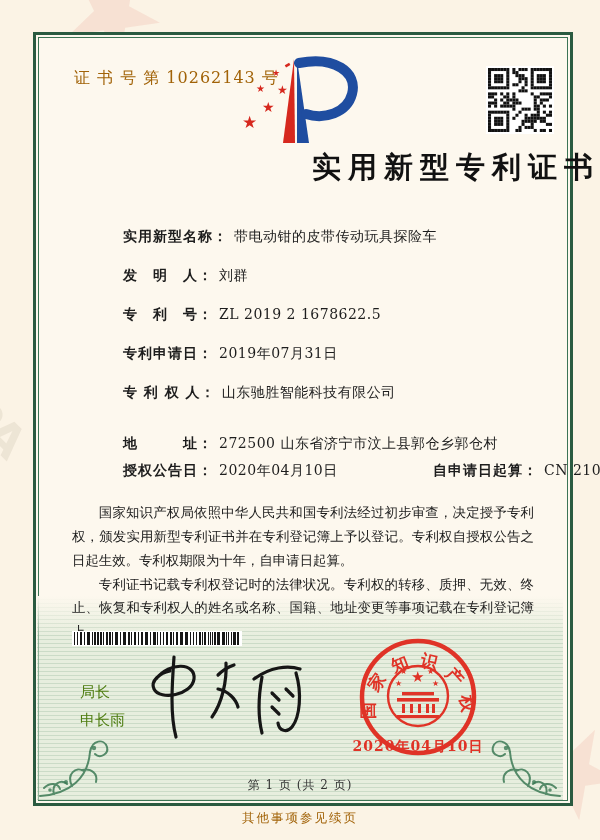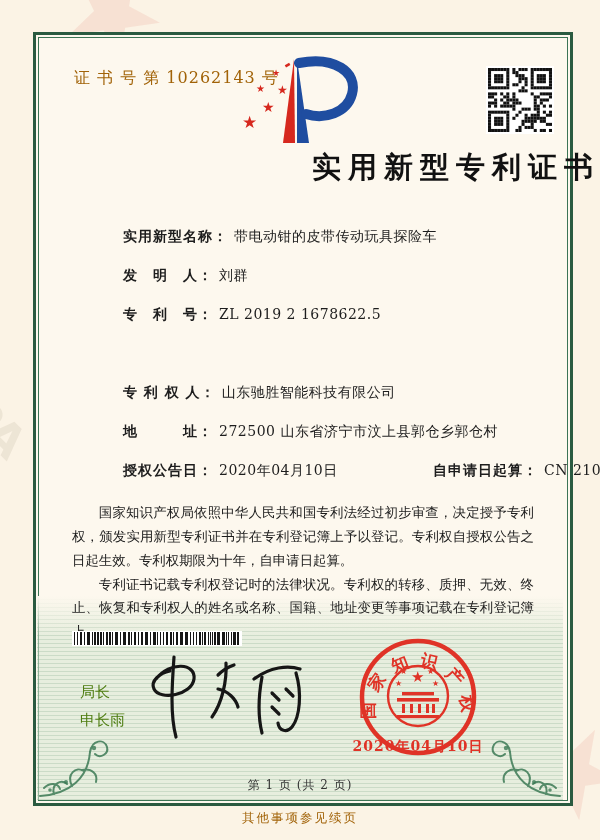--- a/index.html
+++ b/index.html
@@ -349,24 +349,27 @@
 
   <div class="frow" style="top:228px">
     <span class="flabel">实用新型名称：</span><span class="fvalue">带电动钳的皮带传动玩具探险车</span>
   </div>
   <div class="frow" style="top:267px">
     <span class="flabel">发　明　人：</span><span class="fvalue">刘群</span>
   </div>
   <div class="frow" style="top:306px">
     <span class="flabel">专　利　号：</span><span class="fvalue">ZL 2019 2 1678622.5</span>
   </div>
+  <div class="frow" style="top:345px">
+    <span class="flabel">专利申请日：</span><span class="fvalue">2019年07月31日</span>
+  </div>
   <div class="frow" style="top:384px">
     <span class="flabel">专 利 权 人：</span><span class="fvalue">山东驰胜智能科技有限公司</span>
   </div>
-  <div class="frow" style="top:423px">
+  <div class="frow" style="top:435px">
     <span class="flabel">地　　　址：</span><span class="fvalue">272500 山东省济宁市汶上县郭仓乡郭仓村</span>
   </div>
   <div class="frow" style="top:462px;width:460px">
     <span class="flabel">授权公告日：</span><span class="fvalue">2020年04月10日</span>
     <span class="fpair2">
       <span class="flabel">自申请日起算：</span><span class="fvalue">CN 210278252 U</span>
     </span>
   </div>
 
   <div class="bodytext">

